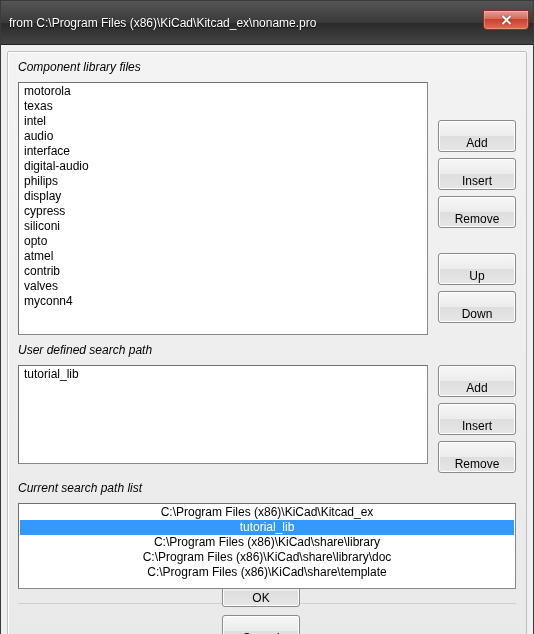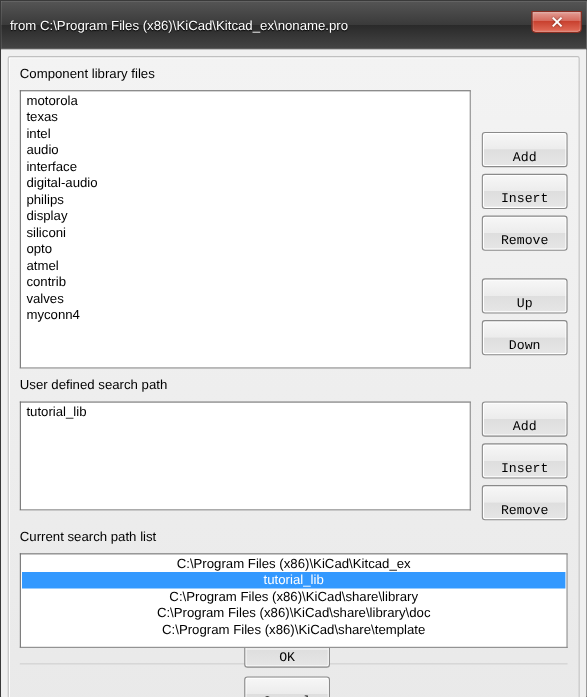--- a/index.html
+++ b/index.html
@@ -28,41 +28,41 @@
 
   .client { flex: 1; background: #f0f0f0; padding: 6px; display: flex; flex-direction: column; }
   .panel {
     flex: 1; border: 1px solid #c0c0c0; border-radius: 2px;
     background: linear-gradient(to bottom, #f3f3f3 0%, #e9e9e9 100%);
     box-shadow: inset 1px 1px 0 #fff;
     padding: 8px 10px 10px 10px;
     display: flex; flex-direction: column; gap: 8px;
   }
 
-  .section-label { font-size: 12px; color: #000; }
+  .section-label { font-size: 12px; color: #000; font-style: italic; }
 
   .row { display: flex; gap: 10px; }
   .listbox {
     flex: 1; background: #fff; border: 1px solid #888;
     border-top-color: #707070; border-left-color: #707070;
     padding: 1px; font-size: 12px; color: #000;
     overflow-y: scroll; position: relative;
   }
   .listbox .item { padding: 0 4px; line-height: 15px; white-space: nowrap; cursor: default; }
   .listbox .item.selected { background: #3399ff; color: #fff; }
 
   .btn-col { width: 78px; display: flex; flex-direction: column; gap: 6px; }
   .btn-col .spacer { height: 13px; }
 
   button.win {
     height: 23px; font-size: 12px; color: #000;
     border: 1px solid #8a8a8a; border-radius: 3px;
     background: linear-gradient(to bottom, #f7f7f7 0%, #ececec 49%, #dedede 50%, #e6e6e6 100%);
     box-shadow: inset 0 0 0 1px #fff;
-    padding: 15px 4px; cursor: default; font-family: Liberation Mono, monospace;
+    padding: 15px 4px; cursor: default;
   }
 
   .bottom-bar {
     height: 44px; flex-shrink: 0; border-top: 1px solid #cfcfcf;
     display: flex; justify-content: flex-end; align-items: center;
     gap: 8px; padding-right: 12px; margin-top: 6px; flex-direction: column;
   }
   .bottom-bar button.win { width: 78px; }
 
   
@@ -102,20 +102,21 @@
       <div class="row">
         <div class="listbox lb1" id="lb-comp">
             <div class="item">motorola</div>
             <div class="item">texas</div>
             <div class="item">intel</div>
             <div class="item">audio</div>
             <div class="item">interface</div>
             <div class="item">digital-audio</div>
             <div class="item">philips</div>
             <div class="item">display</div>
+            <div class="item">cypress</div>
             <div class="item">siliconi</div>
             <div class="item">opto</div>
             <div class="item">atmel</div>
             <div class="item">contrib</div>
             <div class="item">valves</div>
             <div class="item">myconn4</div>
           </div>
         <div class="btn-col">
           <div class="spacer"></div>
           <div class="spacer"></div>

